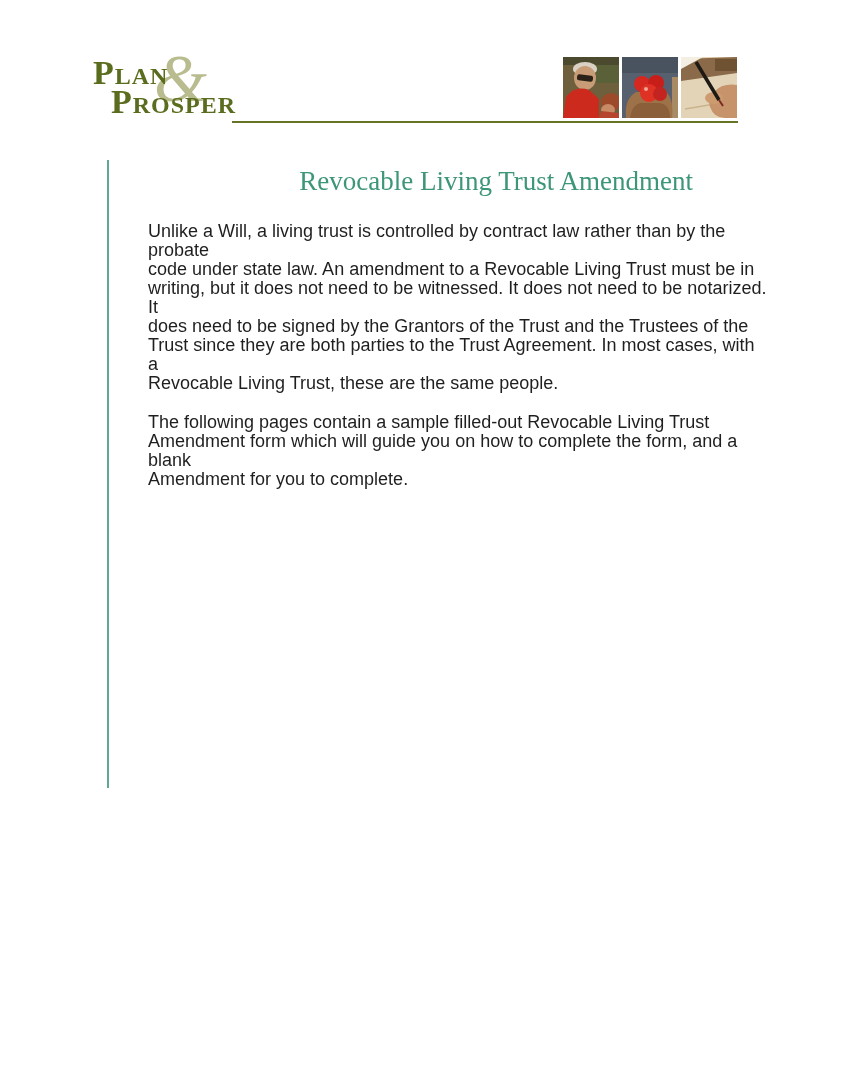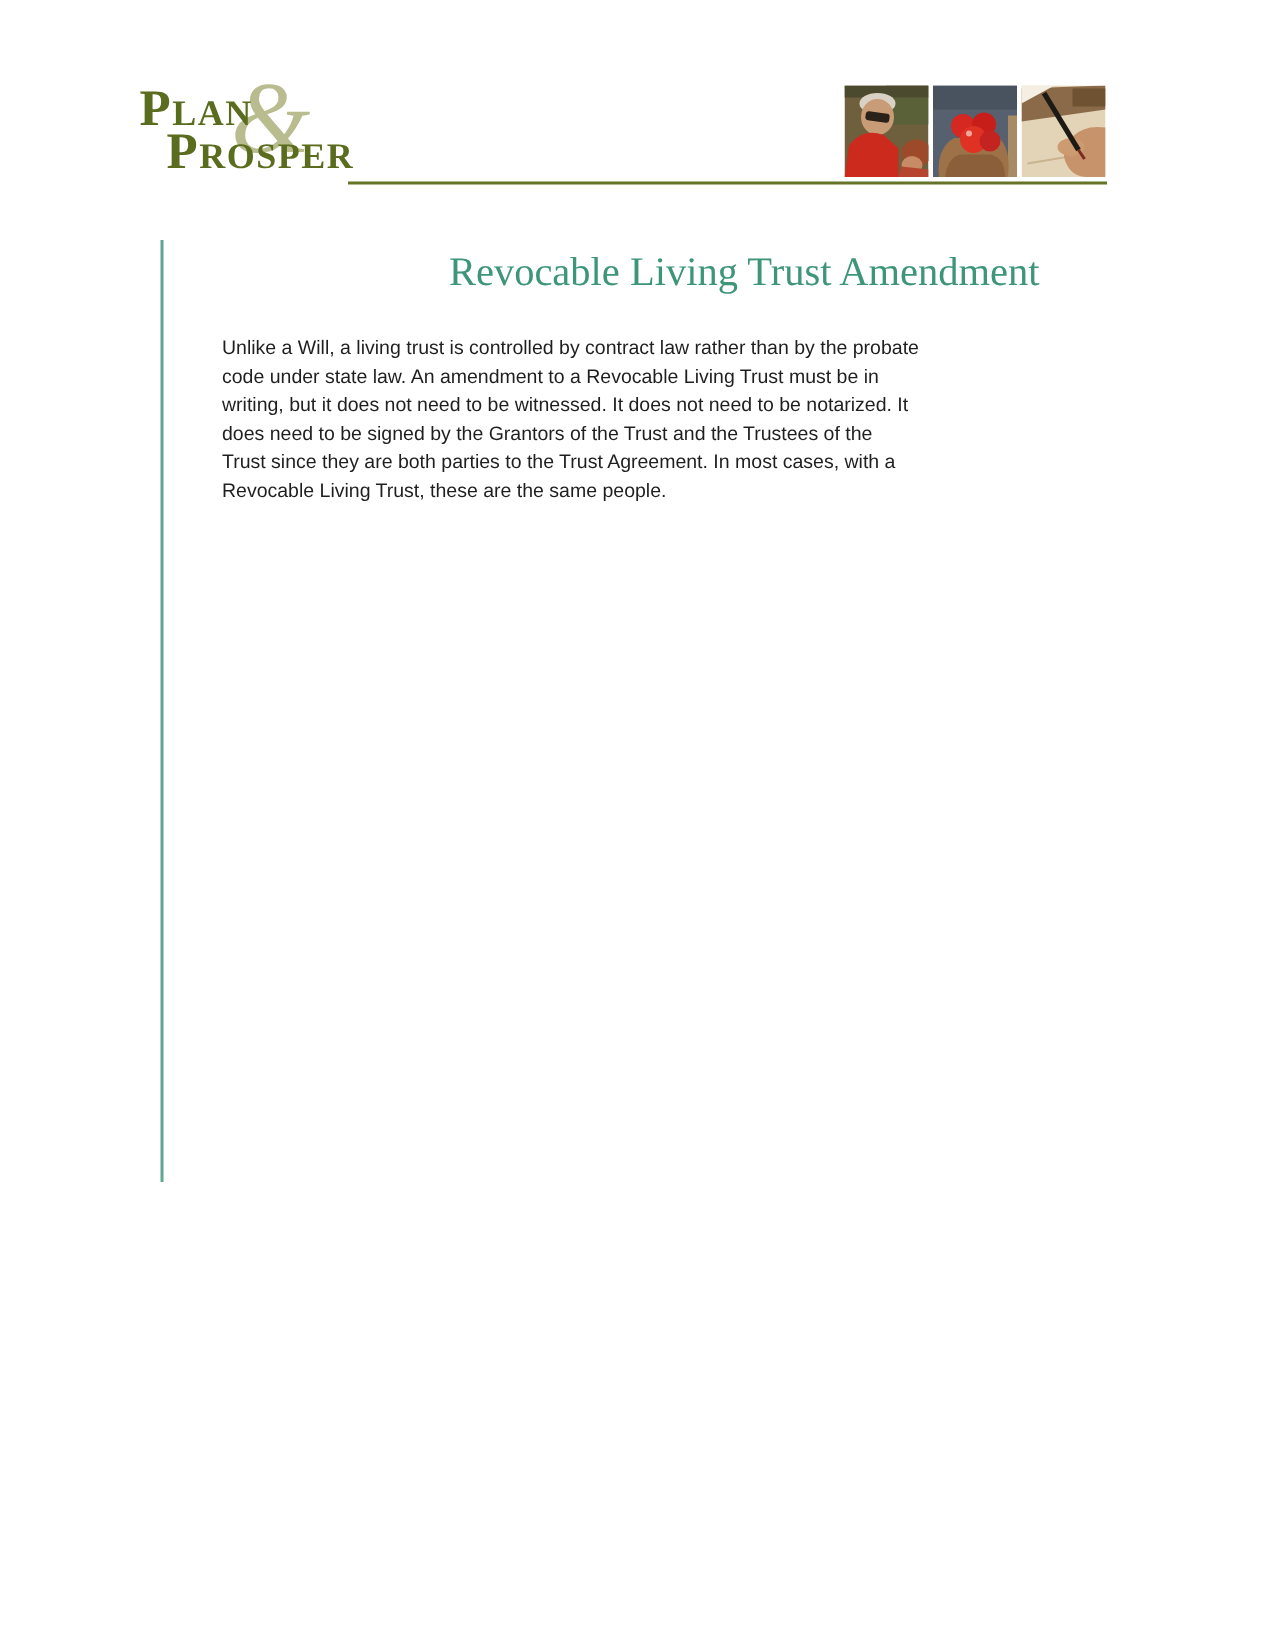--- a/index.html
+++ b/index.html
@@ -45,21 +45,21 @@
   }
   .content { position:absolute; left:148px; top:166px; width:620px; }
   .doc-title {
     width:545px; margin:0 0 25px 0; text-align:right;
     font-family:"Liberation Serif", serif; font-weight:normal;
     font-size:27px; line-height:1.15;
     color:var(--title-green,#3d9677);
   }
   .para {
     margin:0 0 20px 0; white-space:pre-line;
-    font-size:13px; line-height:19px;
+    font-size:18px; line-height:19px;
     color:var(--body-text,#1f1f1f);
   }
 
   
   .watermark {
     position:absolute; right:22px; top:1028px;
     font-family:"Liberation Mono","DejaVu Sans Mono",monospace;
     font-size:36px; line-height:1.1;
     color:var(--watermark-gray,#383838);
   }
@@ -124,17 +124,20 @@
   <div class="vline"></div>
 
   <div class="content">
     <h1 class="doc-title">Revocable Living Trust Amendment</h1>
     <p class="para">Unlike a Will, a living trust is controlled by contract law rather than by the probate
 code under state law. An amendment to a Revocable Living Trust must be in
 writing, but it does not need to be witnessed. It does not need to be notarized. It
 does need to be signed by the Grantors of the Trust and the Trustees of the
 Trust since they are both parties to the Trust Agreement. In most cases, with a
 Revocable Living Trust, these are the same people.</p>
+    <p class="para">The following pages contain a sample filled-out Revocable Living Trust
+Amendment form which will guide you on how to complete the form, and a blank
+Amendment for you to complete.</p>
   </div>
 
   <div class="watermark">ed-space.org</div>
 
 </div>
 
 </body></html>

